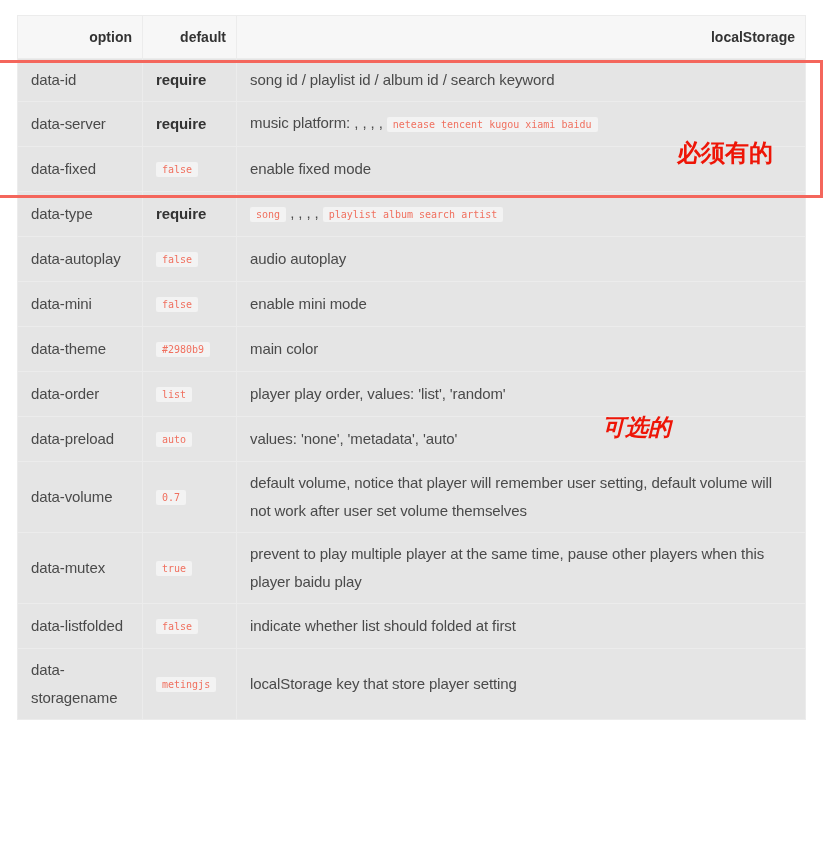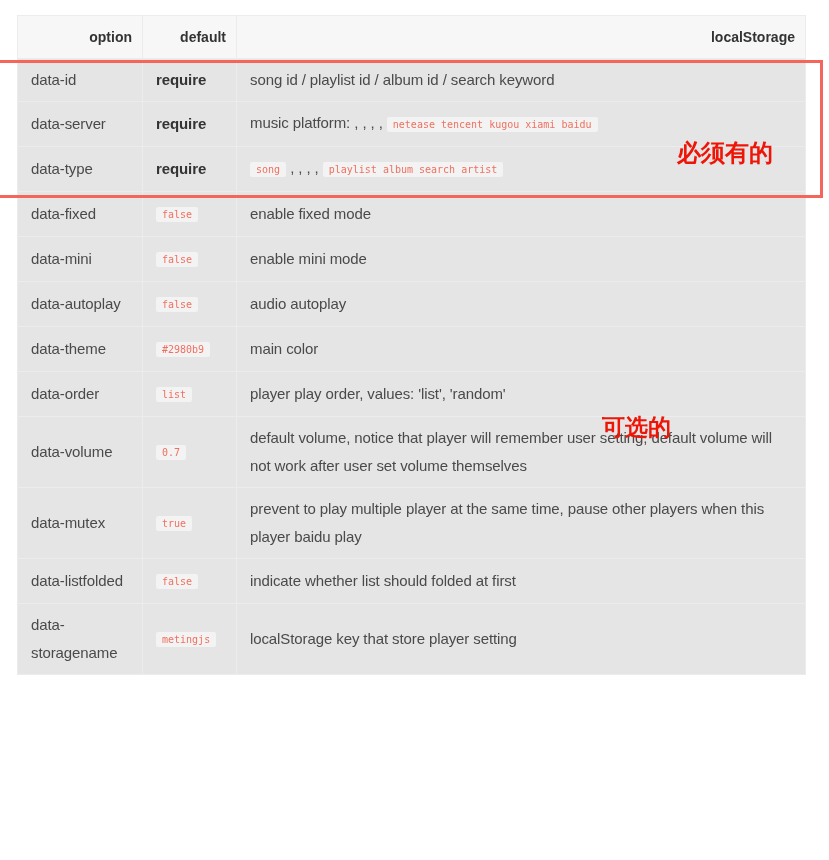--- a/index.html
+++ b/index.html
@@ -86,20 +86,21 @@
   .annot-required {
     left: 677px;
     top: 131px;
     font-size: 24px;
     margin-top: 6px;
   }
   .annot-optional {
     left: 602px;
     top: 412px;
     font-size: 23px;
+    font-style: italic;
   }
 </style>
 </head>
 <body>
 
 <div class="page">
 
   <table class="options">
     <colgroup>
       <col class="c-option">
@@ -118,48 +119,53 @@
           <td>data-id</td>
           <td><span class="bold-val">require</span></td>
           <td><span>song id / playlist id / album id / search keyword</span></td>
         </tr>
         <tr>
           <td>data-server</td>
           <td><span class="bold-val">require</span></td>
           <td><span>music platform: , , , , </span><span class="code-chip">netease tencent kugou xiami baidu</span></td>
         </tr>
         <tr>
+          <td>data-fixed</td>
+          <td><span class="code-chip">false</span></td>
+          <td><span>enable fixed mode</span></td>
+        </tr>
+        <tr>
           <td>data-type</td>
           <td><span class="bold-val">require</span></td>
           <td><span class="code-chip">song</span><span> , , , , </span><span class="code-chip">playlist album search artist</span></td>
         </tr>
         <tr>
-          <td>data-fixed</td>
+          <td>data-autoplay</td>
           <td><span class="code-chip">false</span></td>
-          <td><span>enable fixed mode</span></td>
+          <td><span>audio autoplay</span></td>
         </tr>
         <tr>
           <td>data-mini</td>
           <td><span class="code-chip">false</span></td>
           <td><span>enable mini mode</span></td>
-        </tr>
-        <tr>
-          <td>data-autoplay</td>
-          <td><span class="code-chip">false</span></td>
-          <td><span>audio autoplay</span></td>
         </tr>
         <tr>
           <td>data-theme</td>
           <td><span class="code-chip">#2980b9</span></td>
           <td><span>main color</span></td>
         </tr>
         <tr>
           <td>data-order</td>
           <td><span class="code-chip">list</span></td>
           <td><span>player play order, values: 'list', 'random'</span></td>
+        </tr>
+        <tr>
+          <td>data-preload</td>
+          <td><span class="code-chip">auto</span></td>
+          <td><span>values: 'none', 'metadata', 'auto'</span></td>
         </tr>
         <tr>
           <td>data-volume</td>
           <td><span class="code-chip">0.7</span></td>
           <td><span>default volume, notice that player will remember user setting, default volume will not work after user set volume themselves</span></td>
         </tr>
         <tr>
           <td>data-mutex</td>
           <td><span class="code-chip">true</span></td>
           <td><span>prevent to play multiple player at the same time, pause other players when this player baidu play</span></td>

